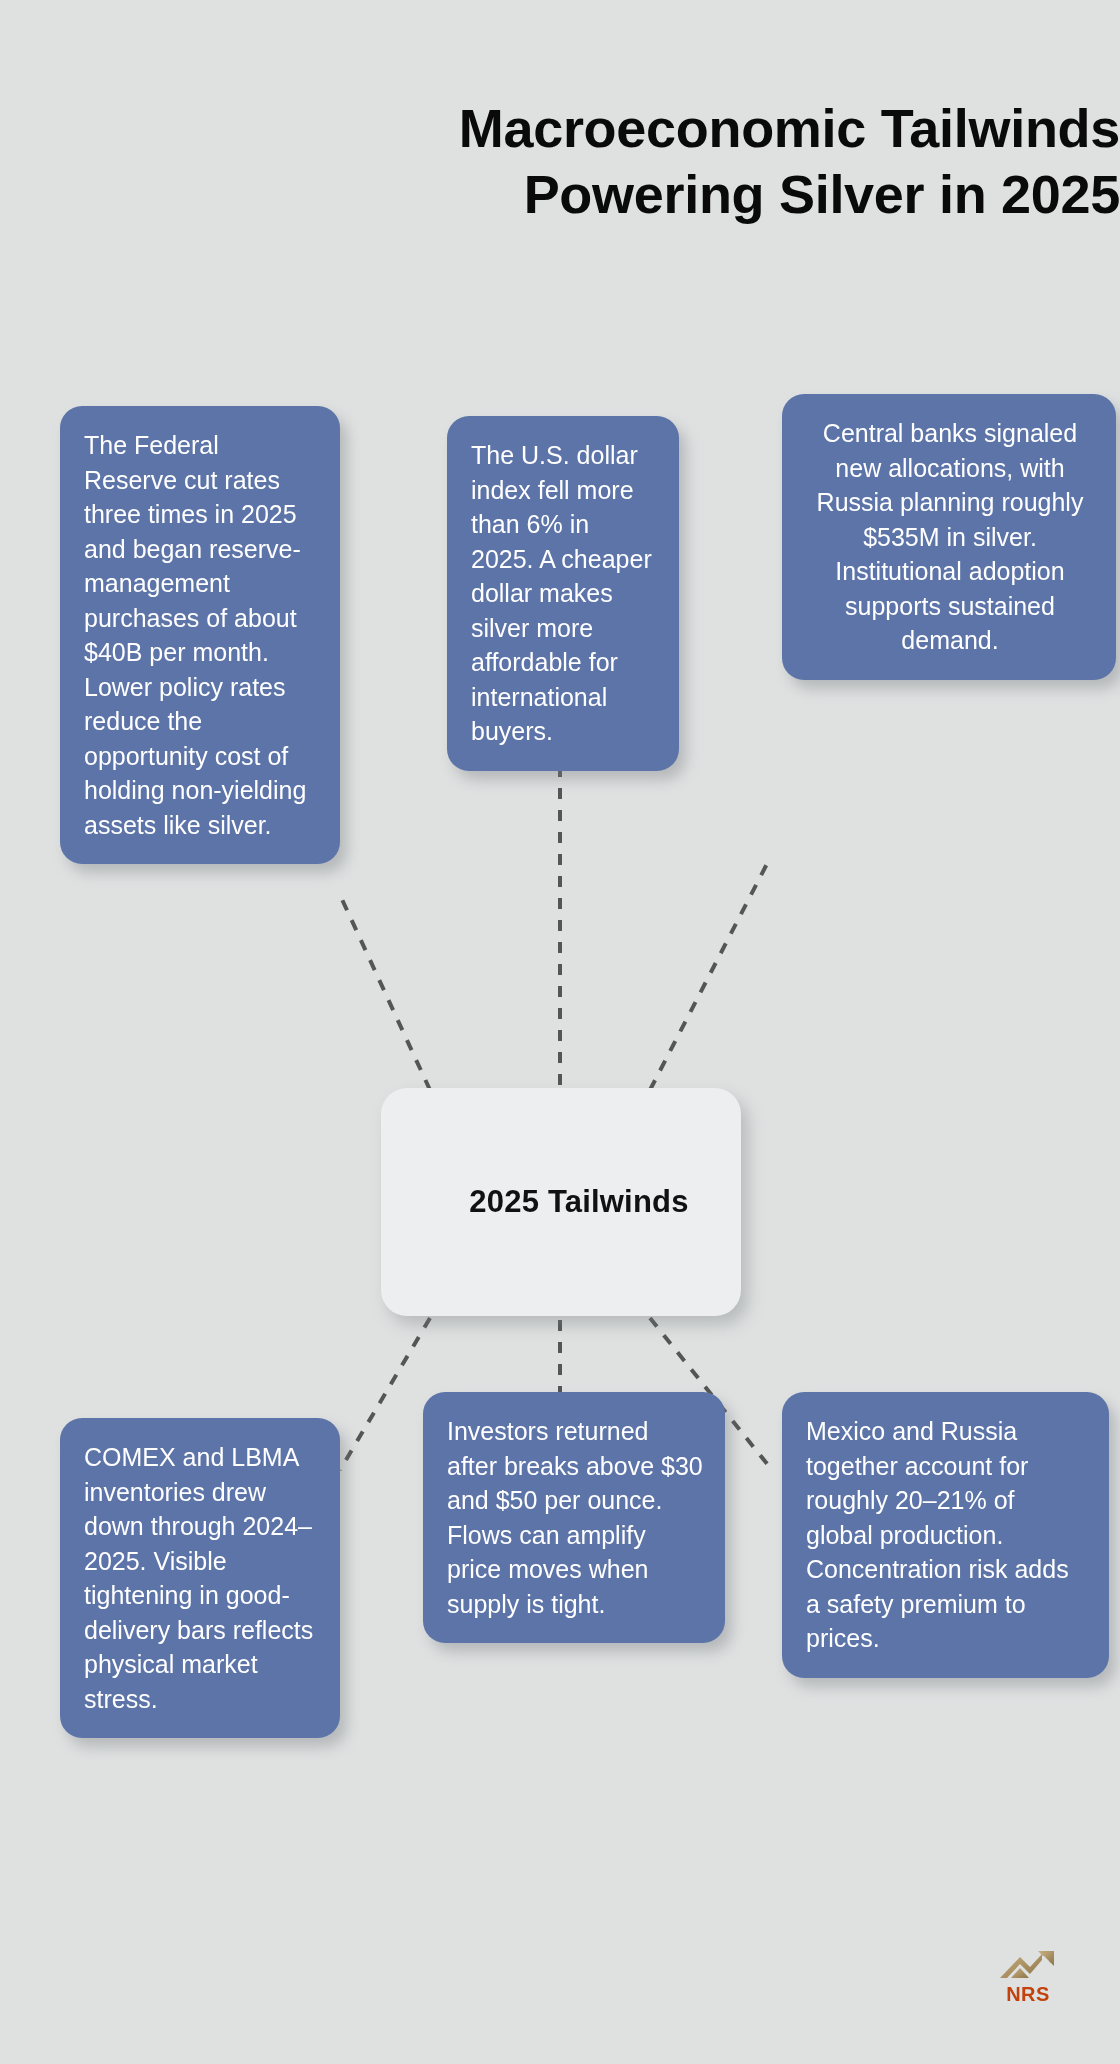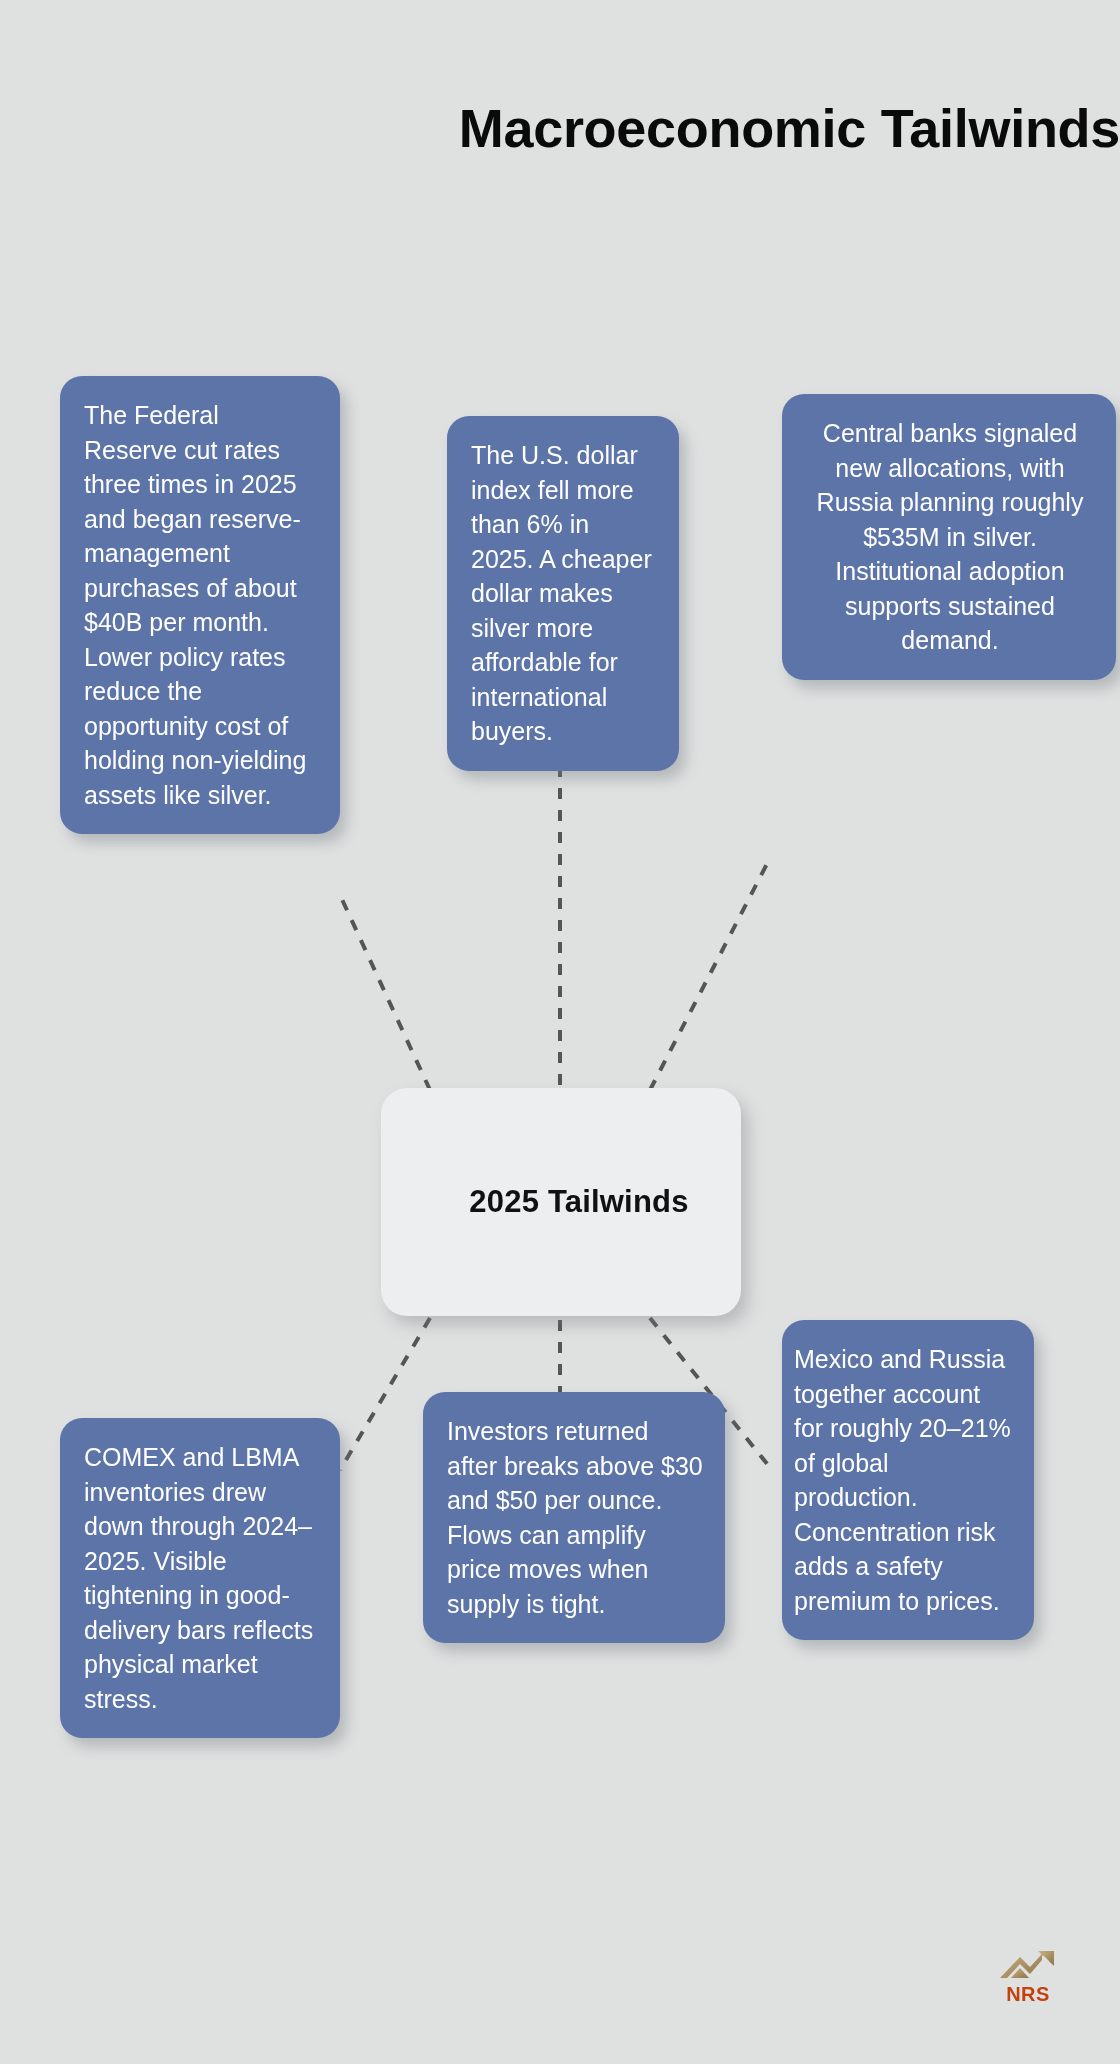--- a/index.html
+++ b/index.html
@@ -50,28 +50,28 @@
     border-radius: 22px;
     color: #ffffff;
     font-size: 25px;
     line-height: 1.38;
     padding: 22px 22px 22px 24px;
     box-shadow: 7px 9px 14px rgba(120,125,130,0.40);
     font-weight: 400;
   }
 
   
-  .card-top-left   { left: 60px;  top: 376px; width: 280px; }
+  .card-top-left   { left: 60px;  top: 406px; width: 280px; }
   .card-top-mid    { left: 423px; top: 416px; width: 232px; margin-left: 24px; }
   .card-top-right  { left: 782px; top: 394px; width: 334px; text-align: center; }
 
   
   .card-bot-left   { left: 60px;  top: 1392px; width: 280px; margin-top: 26px; }
   .card-bot-mid    { left: 423px; top: 1392px; width: 302px; }
-  .card-bot-right  { left: 782px; top: 1320px; width: 252px; padding-left: 12px; }
+  .card-bot-right  { left: 782px; top: 1392px; width: 327px; }
 
   
   .center-node {
     position: absolute;
     left: 381px;
     top: 1088px;
     width: 360px;
     height: 228px;
     background: #eceef0;
     border-radius: 26px;
@@ -109,20 +109,21 @@
     color: #c2410c;
     letter-spacing: 0.5px;
     margin-top: 1px;
   }
 </style>
 </head>
 <body>
 
 <div class="title-wrap">
   <div class="title-line">Macroeconomic Tailwinds</div>
+  <div class="title-line">Powering Silver in 2025</div>
 </div>
 
 <svg class="connectors" viewBox="0 0 1120 2064" width="1120" height="2064" aria-hidden="true">
   <g stroke="#555555" stroke-width="4" stroke-dasharray="11 11" fill="none" stroke-linecap="butt">
 
     <line x1="430" y1="1090" x2="340" y2="895"></line>
 
     <line x1="560" y1="1085" x2="560" y2="752"></line>
 
     <line x1="650" y1="1090" x2="770" y2="858"></line>

